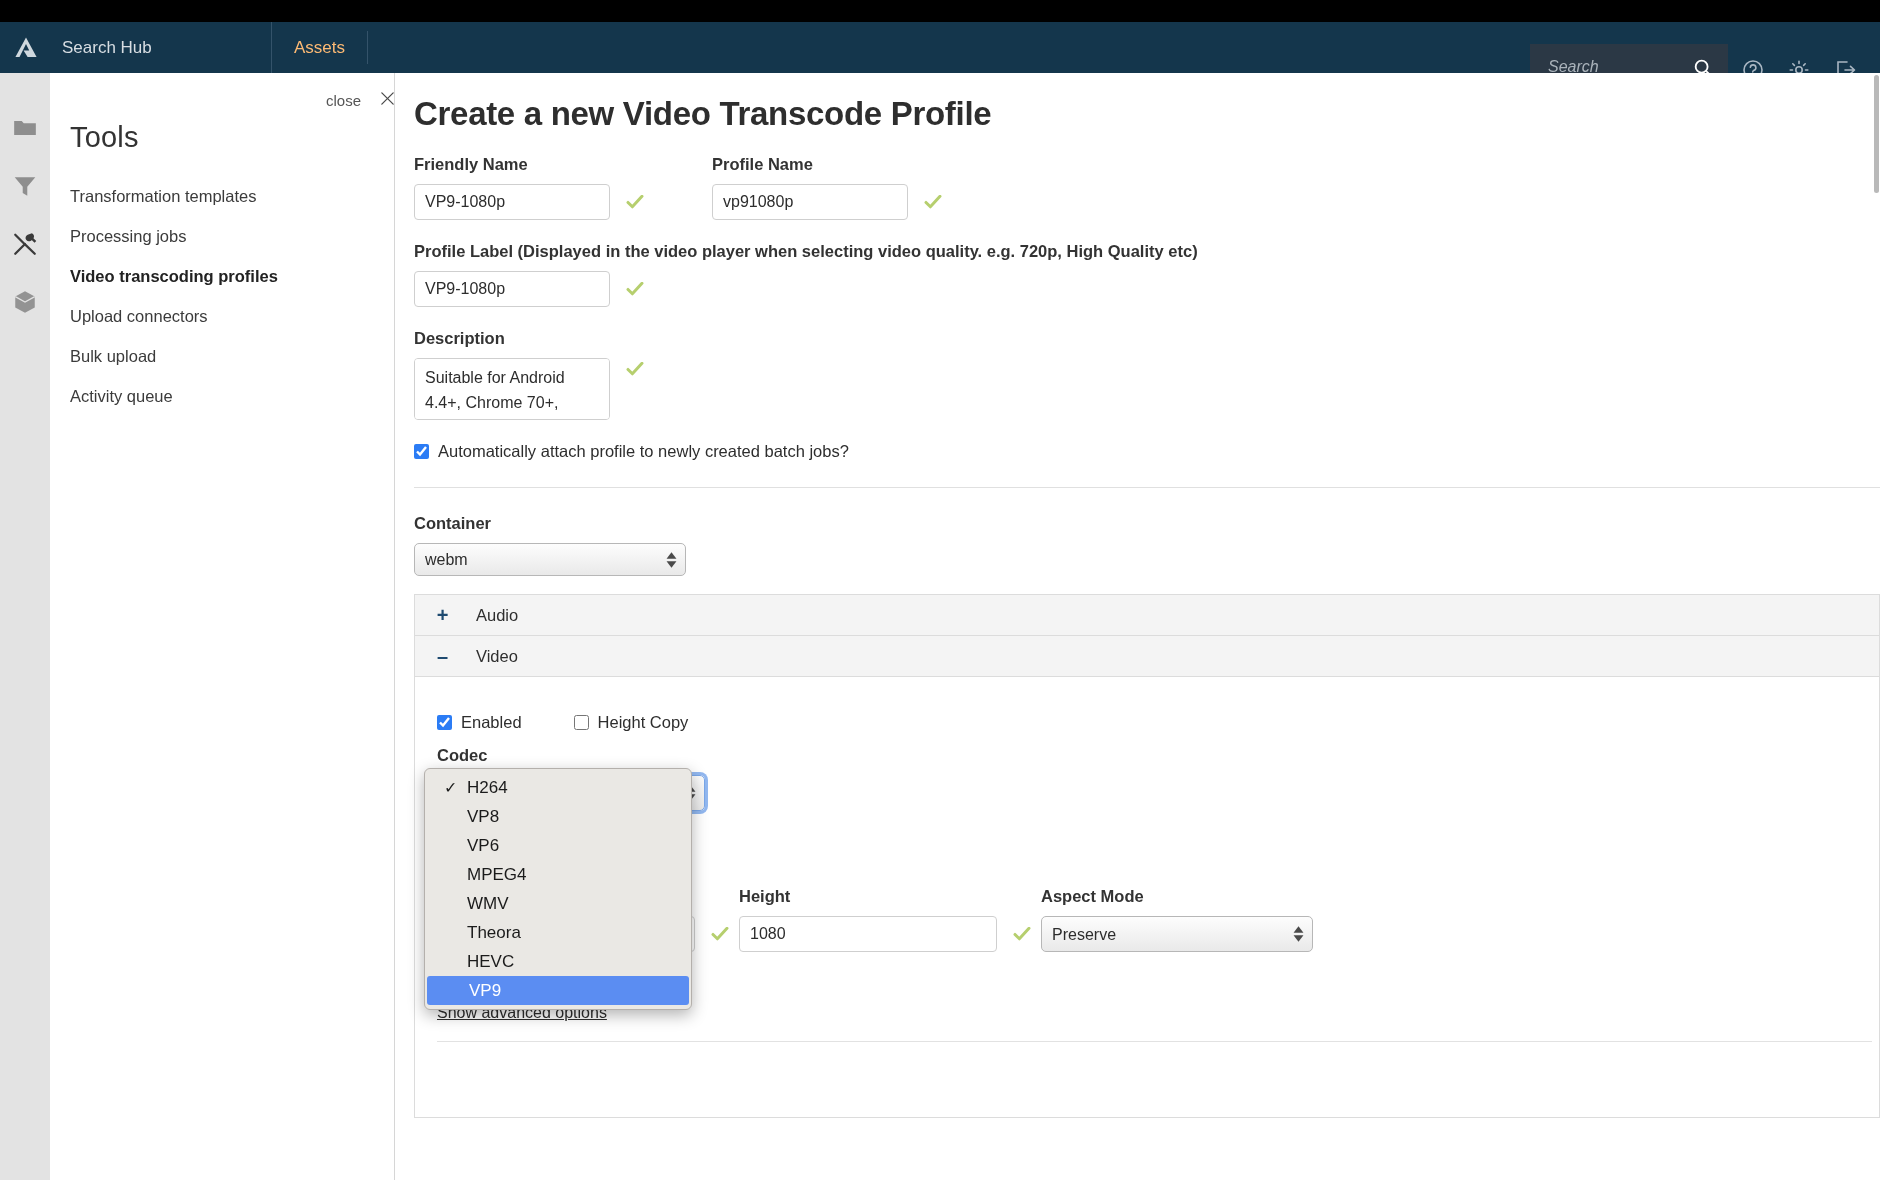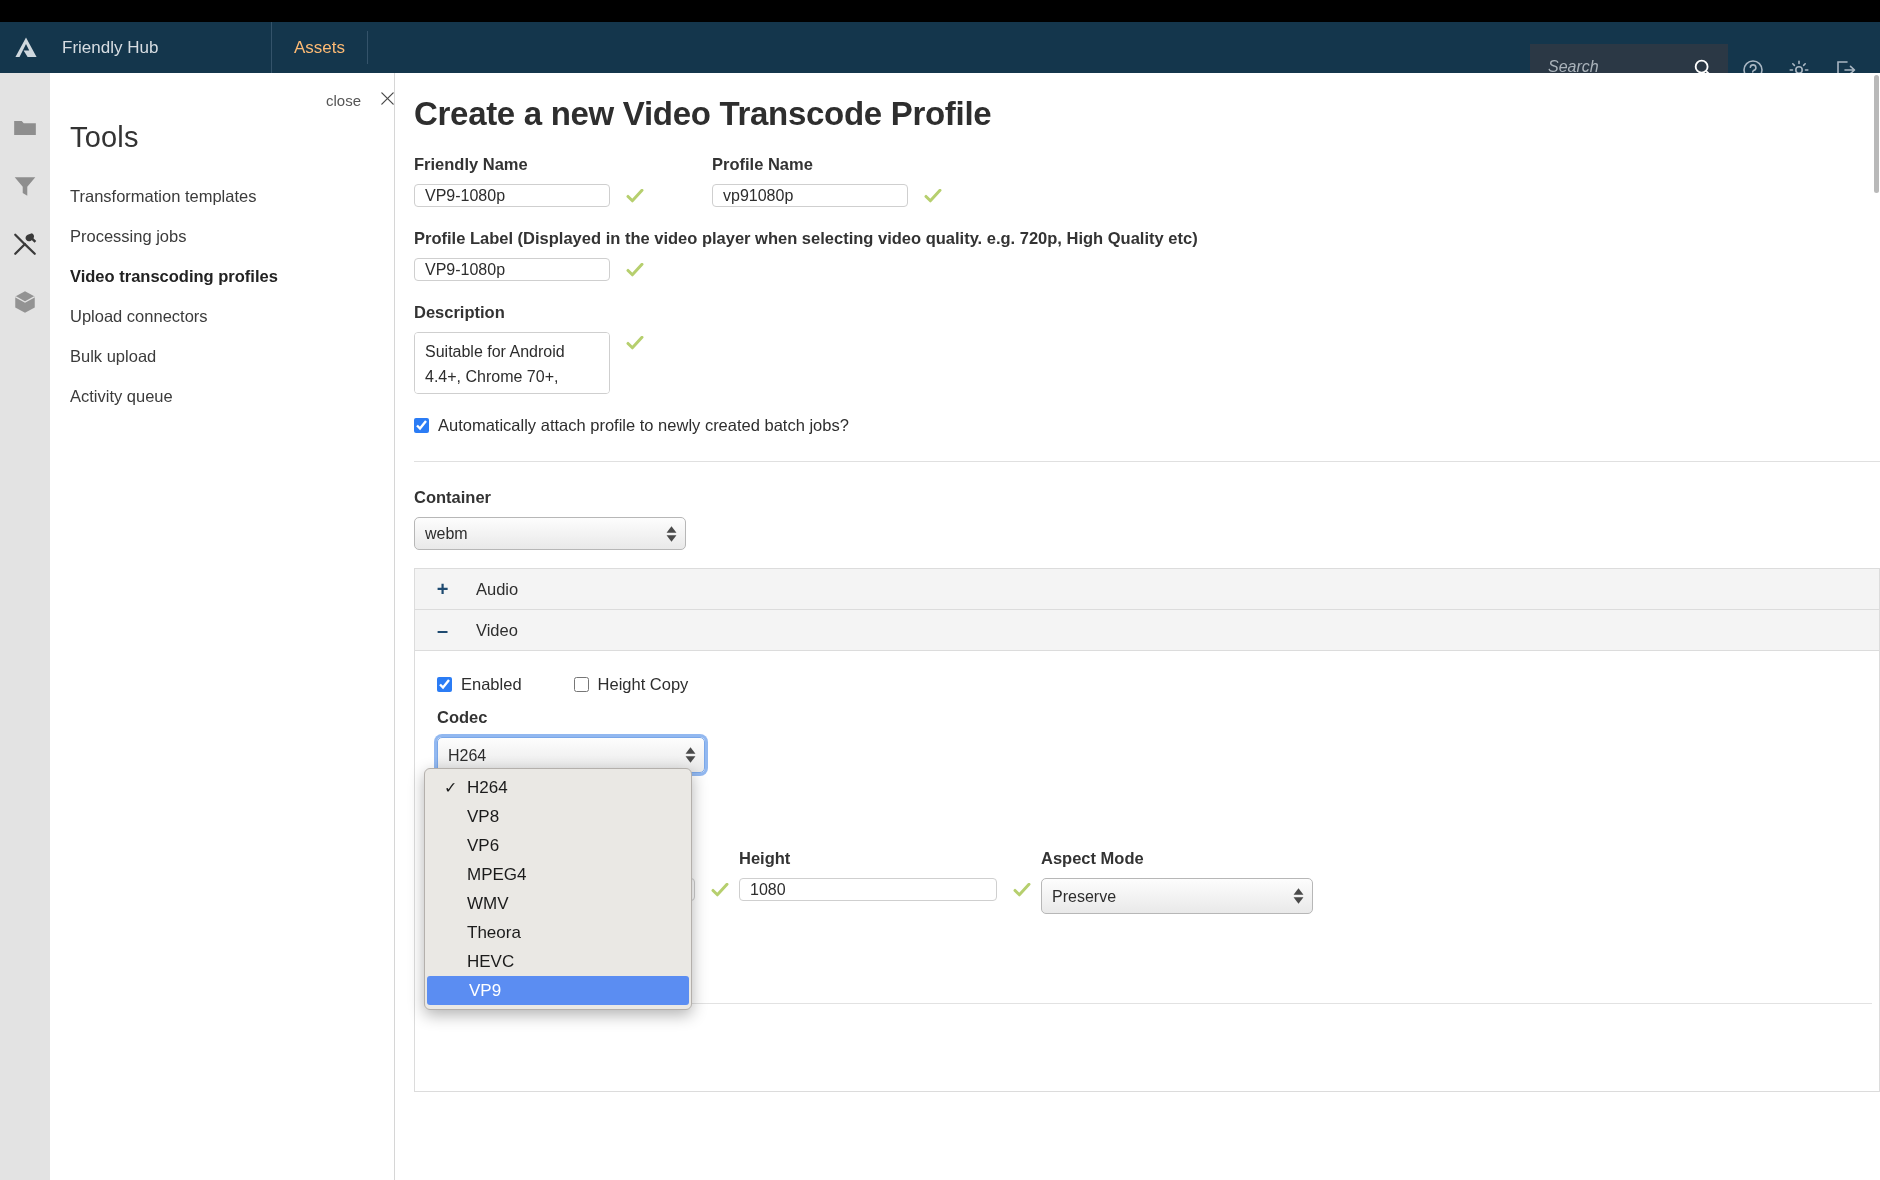--- a/index.html
+++ b/index.html
@@ -83,30 +83,30 @@
   
   .main {
     position:absolute; top:73px; left:396px; width:1484px; height:1107px;
     background:#fff; overflow:hidden; padding:22px 0 0 18px;
   }
   h1.page-title { font-size:33px; font-weight:bold; color:#2e2e2e; margin:0 0 22px 0; letter-spacing:-.3px; }
   .lbl { font-size:16.5px; font-weight:bold; color:#333; display:block; margin-bottom:10px; }
   .row { display:flex; }
   .field { display:flex; align-items:center; gap:16px; }
   input.txt, textarea.txt {
-    height:23px; border:1px solid #cfcfcf; border-radius:4px;
+    height:36px; border:1px solid #cfcfcf; border-radius:4px;
     font-size:16px; font-family:"Liberation Sans", sans-serif; color:#2d2d2d;
     padding:0 10px; background:#fff; outline:none;
   }
   textarea.txt { height:62px; padding:7px 10px; resize:none; line-height:1.55; }
   .w-med { width:196px; }
   .check-ok { width:18px; height:14px; display:inline-block; }
   .block { margin-bottom:22px; }
 
-  .cb-row { display:flex; align-items:center; gap:9px; font-size:16.5px; color:#2e2e2e; }
+  .cb-row { display:flex; align-items:center; gap:9px; font-size:16.5px; color:#2e2e2e;margin-top:12px; }
   input[type=checkbox]{
     width:15px; height:15px; margin:0; accent-color:#2b7cf5; cursor:pointer;
   }
 
   hr.sep { border:none; border-top:1px solid #e0e0e0; margin:26px 0 26px 0; width:1466px; }
 
   select.sel {
     -webkit-appearance:none; appearance:none;
     height:33px; border:1px solid #b7b7b7; border-radius:5px;
     background:linear-gradient(#fdfdfd,#e9e9e9);
@@ -162,21 +162,21 @@
 <body>
 
 <div class="top-strip"></div>
 
 <div class="header">
   <div class="logo-cell">
     <svg class="logo-svg" viewBox="0 0 32 32">
       <path d="M16 3 L29 27 L18 27 L13 19 L20 19 L16 11 L8 27 L3 27 Z" fill="#cfd8de"></path>
     </svg>
   </div>
-  <div class="brand">Friendly Hub</div>
+  <div class="brand">Search Hub</div>
   <div class="tabs">
     <div class="tab">Assets</div>
   </div>
 
   <div class="search-wrap">
     <div class="search-box">
       <input class="search-input" type="text" placeholder="Search" style="">
       <span class="search-icon">
         <svg width="22" height="22" viewBox="0 0 24 24" fill="none" stroke="#ffffff" stroke-width="2">
           <circle cx="10.5" cy="10.5" r="6.5"></circle>

